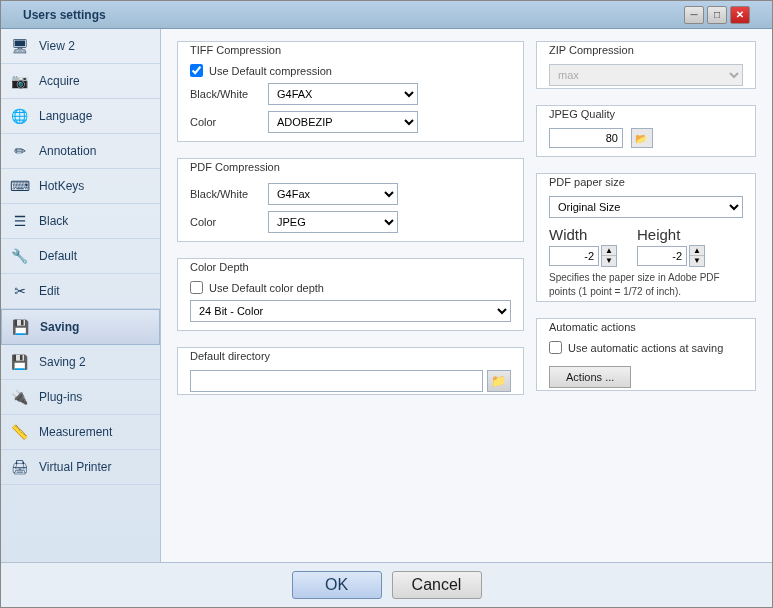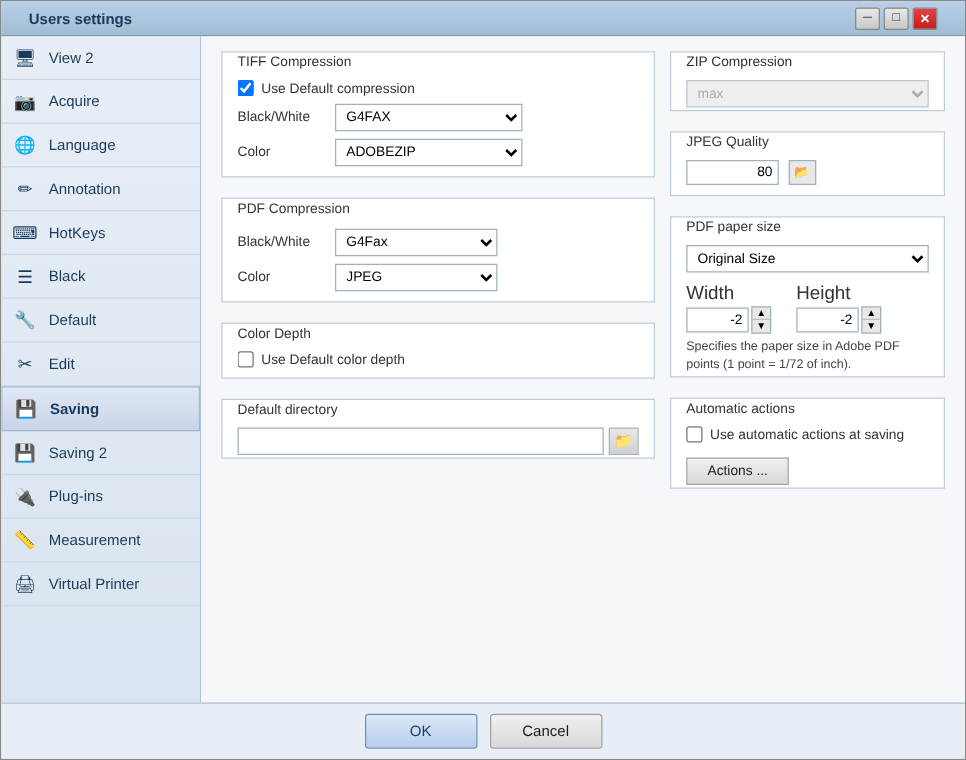--- a/index.html
+++ b/index.html
@@ -274,21 +274,21 @@
       padding: 8px 12px;
       display: flex;
       justify-content: center;
       gap: 10px;
       flex-shrink: 0;
     }
 
     .ok-btn, .cancel-btn {
       width: 90px;
       height: 28px;
-      font-size: 12px;
+      font-size: 16px;
       cursor: pointer;
       border-radius: 3px;
     }
 
     .ok-btn {
       background: linear-gradient(to bottom, #dce8f8, #b8ccec);
       border: 1px solid #7090b8;
       color: #1a3a5c;
     }
 
@@ -451,20 +451,27 @@
                 <option>NONE</option>
               </select>
             </div>
           </div>
 
           <div class="section">
             <div class="section-title">Color Depth</div>
             <div class="checkbox-row">
               <input type="checkbox" id="cd-default" style="">
               <label class="checkbox-label" for="cd-default">Use Default color depth</label>
+            </div>
+            <div class="row">
+              <select class="full" style="width:100%">
+                <option>24 Bit - Color</option>
+                <option>8 Bit - Grayscale</option>
+                <option>1 Bit - B/W</option>
+              </select>
             </div>
           </div>
 
           <div class="section">
             <div class="section-title">Default directory</div>
             <div class="dir-row">
               <input type="text" class="dir-input" value="" style="">
               <button class="dir-btn">📁</button>
             </div>
           </div>

